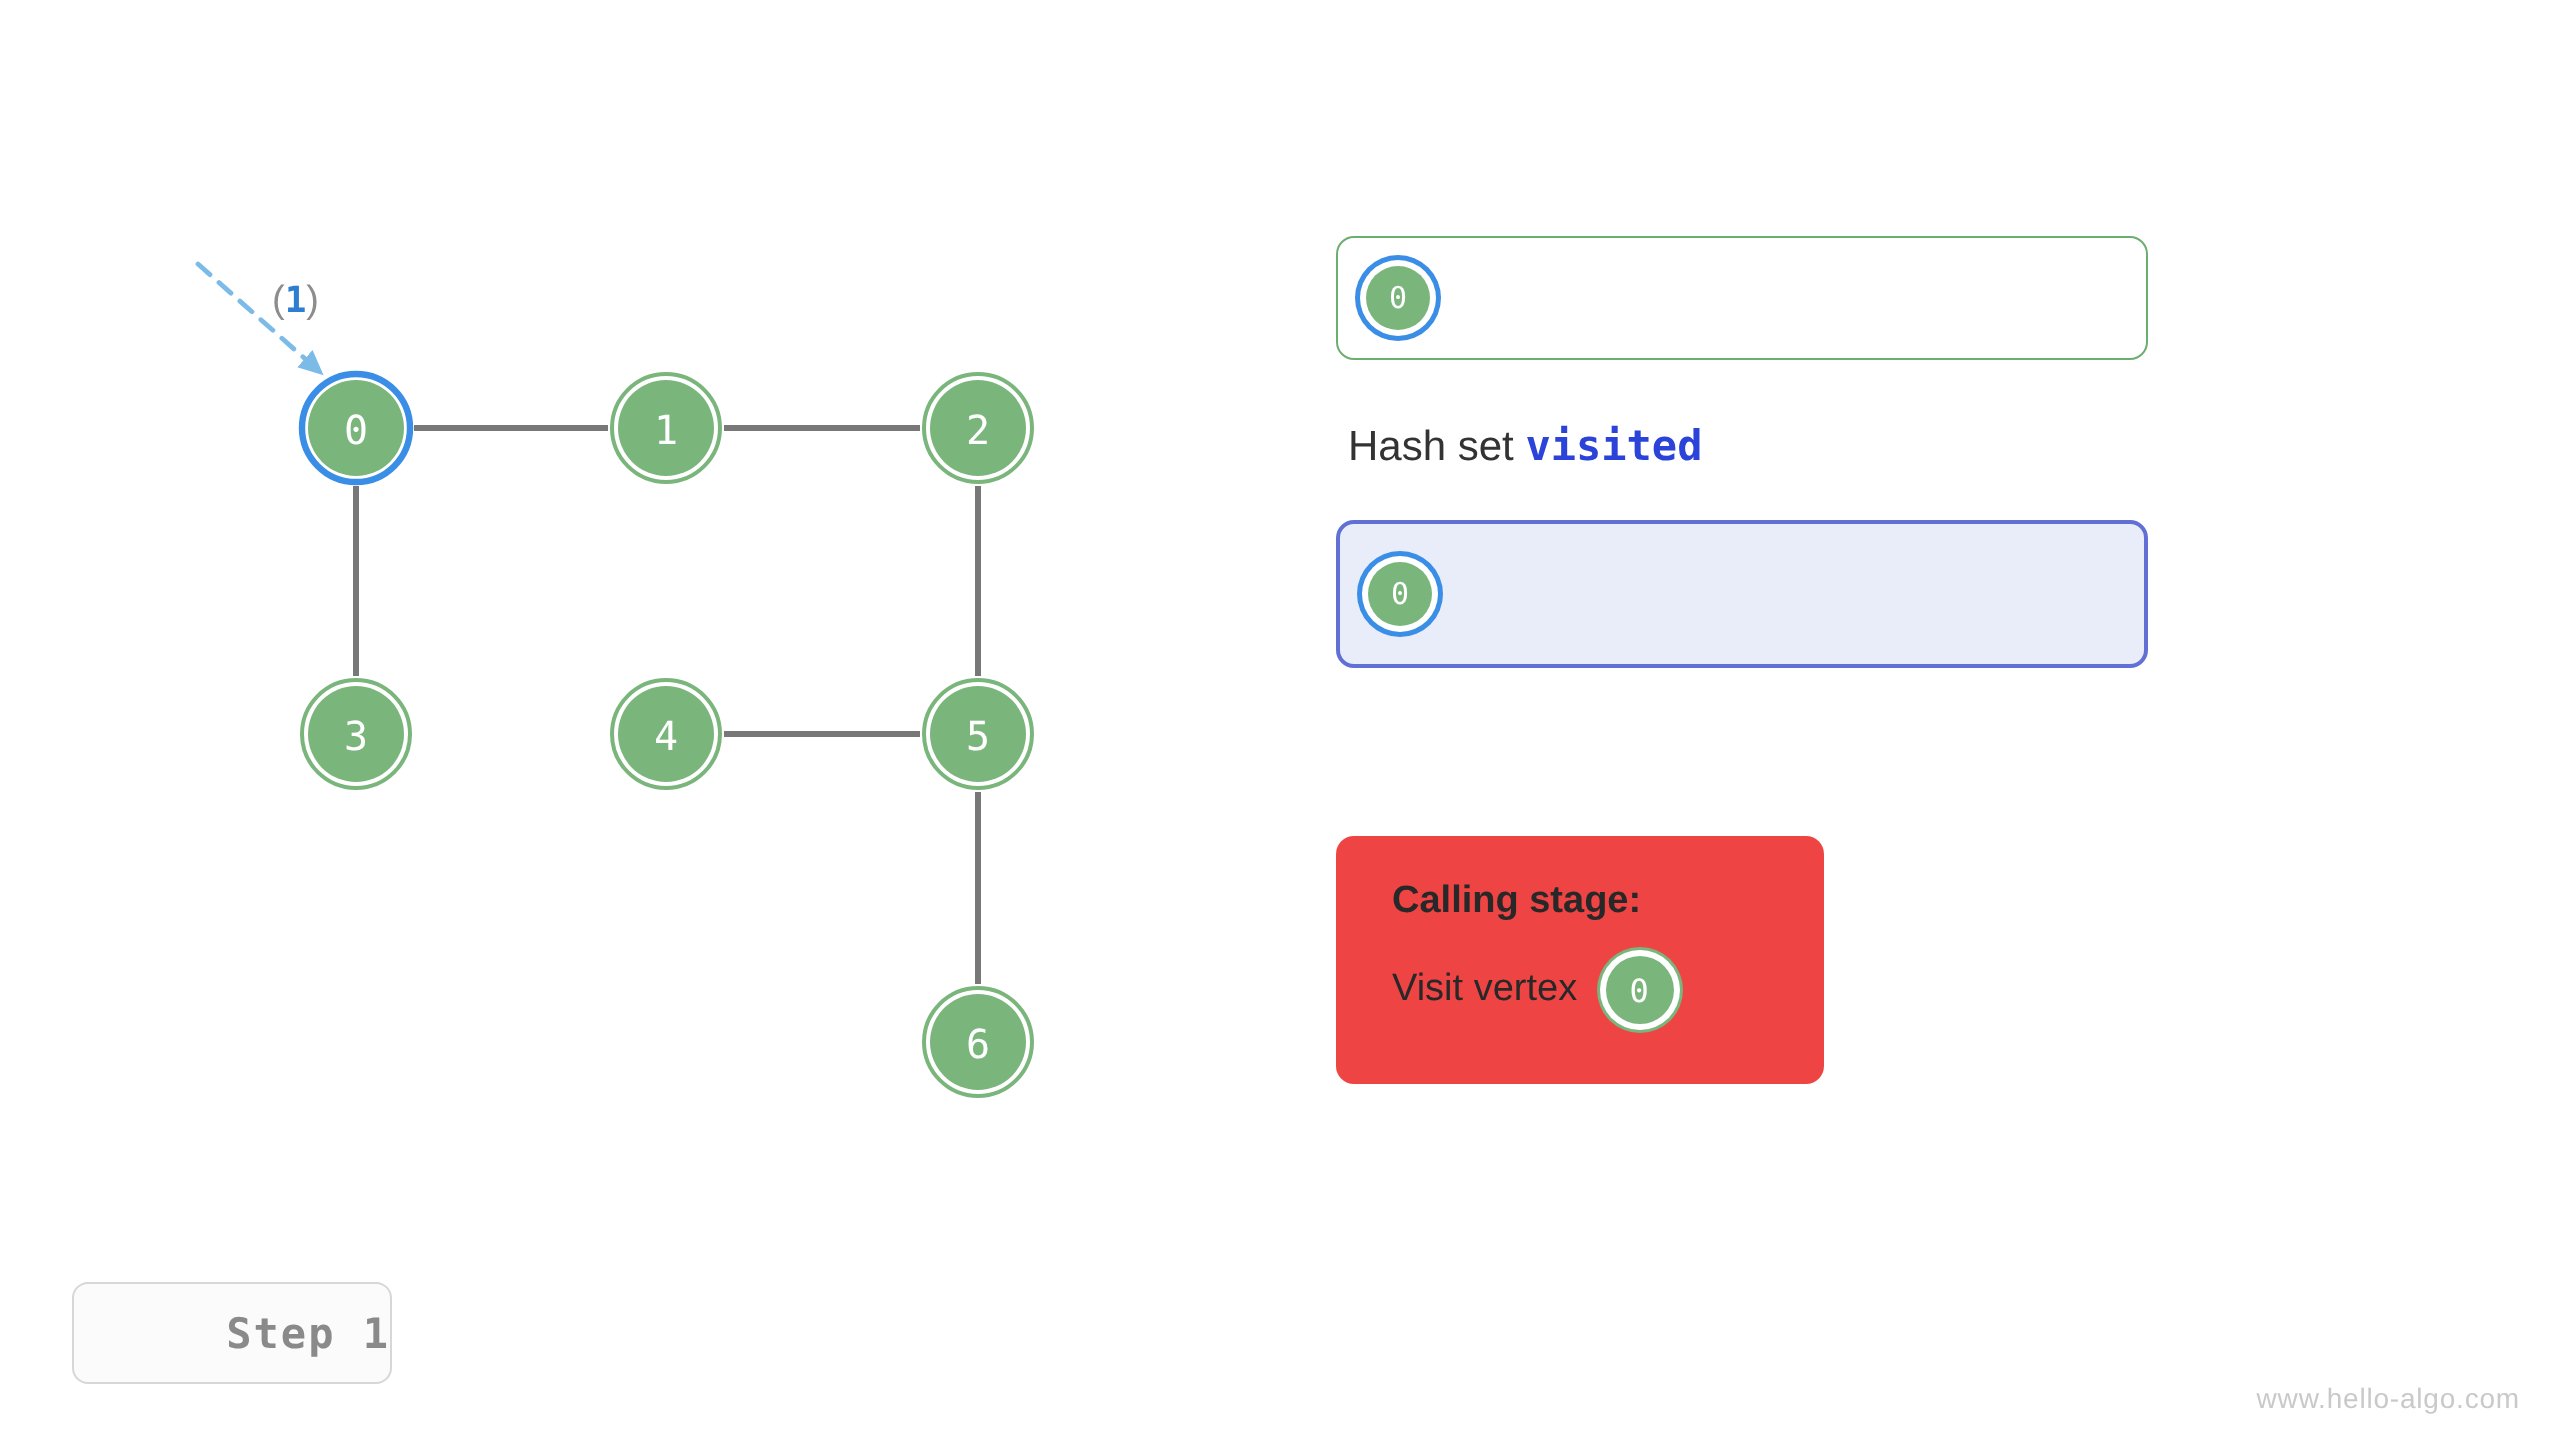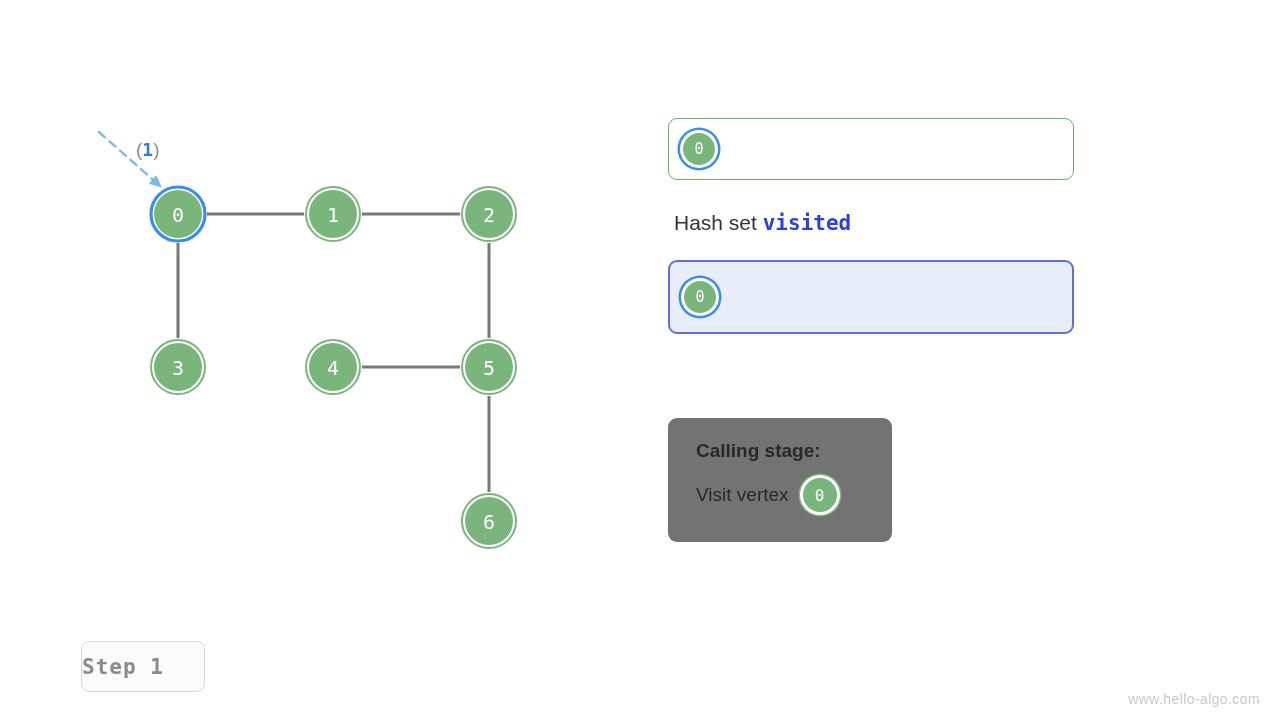--- a/index.html
+++ b/index.html
@@ -47,35 +47,34 @@
     font-size: 18px;
     fill: #2d7dd2;
     font-weight: bold;
   }
 
   
   #step-badge {
     position: absolute;
     left: 36px;
     top: 641px;
-    width: 124px;
+    width: 160px;
     height: 51px;
     box-sizing: border-box;
     border: 1px solid #d7d7d7;
     border-radius: 8px;
     background: #fbfbfb;
     display: flex;
     align-items: center;
-    justify-content: flex-start;
+    justify-content: flex-end;
     font-family: "DejaVu Sans Mono", "Liberation Mono", monospace;
     font-size: 21px;
     font-weight: bold;
     letter-spacing: 1px;
     color: #8a8a8a;
-    margin-left: 45px;
   }
 
   
   #right-panel {
     position: absolute;
     left: 668px;
     top: 0;
     width: 612px;
     height: 720px;
   }
@@ -159,24 +158,24 @@
   }
   .token.ring-green {
     box-shadow: 0 0 0 3px #ffffff, 0 0 0 4.5px #7ab67c;
   }
 
   
   #calling-stage {
     position: absolute;
     left: 0px;
     top: 418px;
-    width: 224px;
+    width: 244px;
     height: 124px;
     box-sizing: border-box;
-    background: #737373;
+    background: #ef4444;
     border-radius: 9px;
     padding: 22px 0 0 28px;
   }
   #calling-stage-title {
     font-size: 19px;
     font-weight: bold;
     color: #282828;
     margin-bottom: 16px;
   }
   #calling-stage-row {

